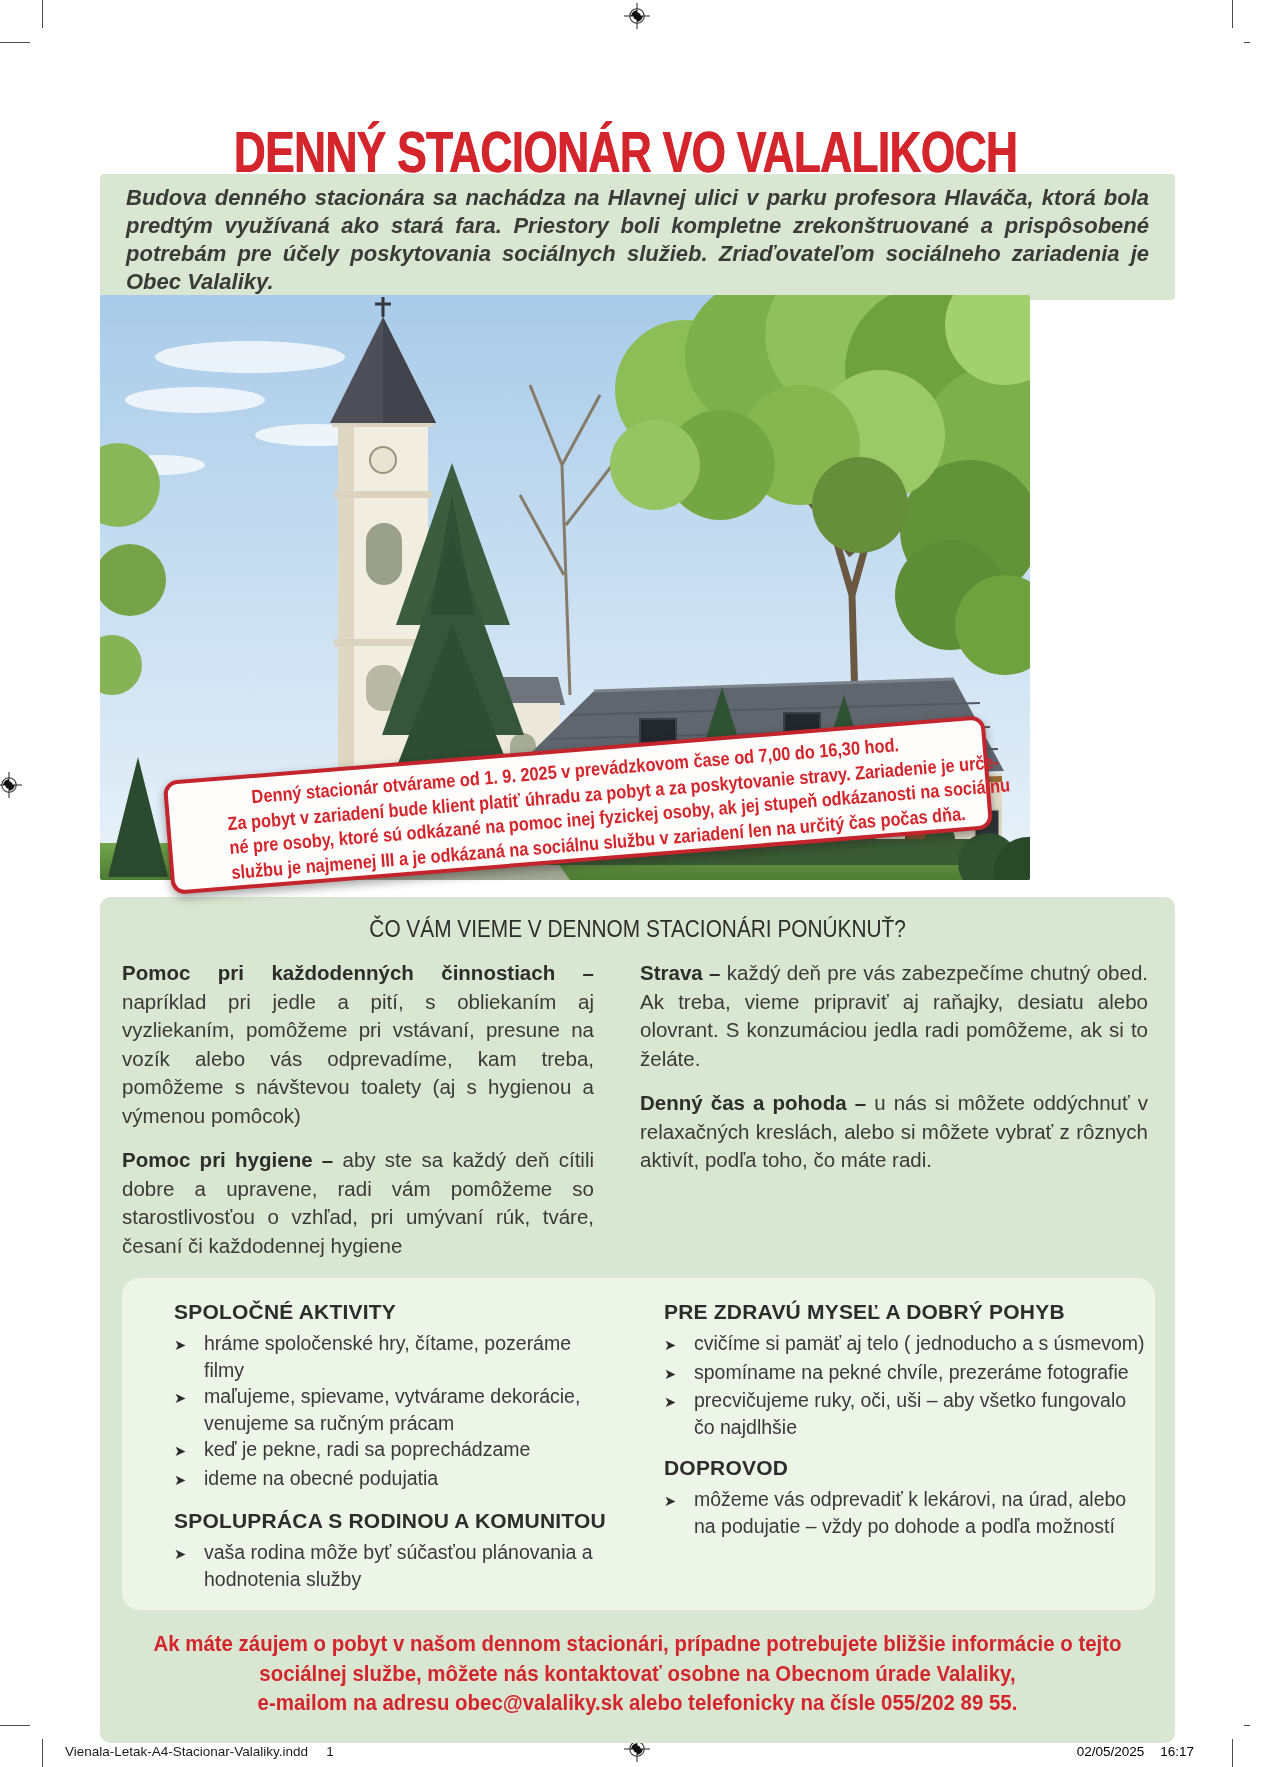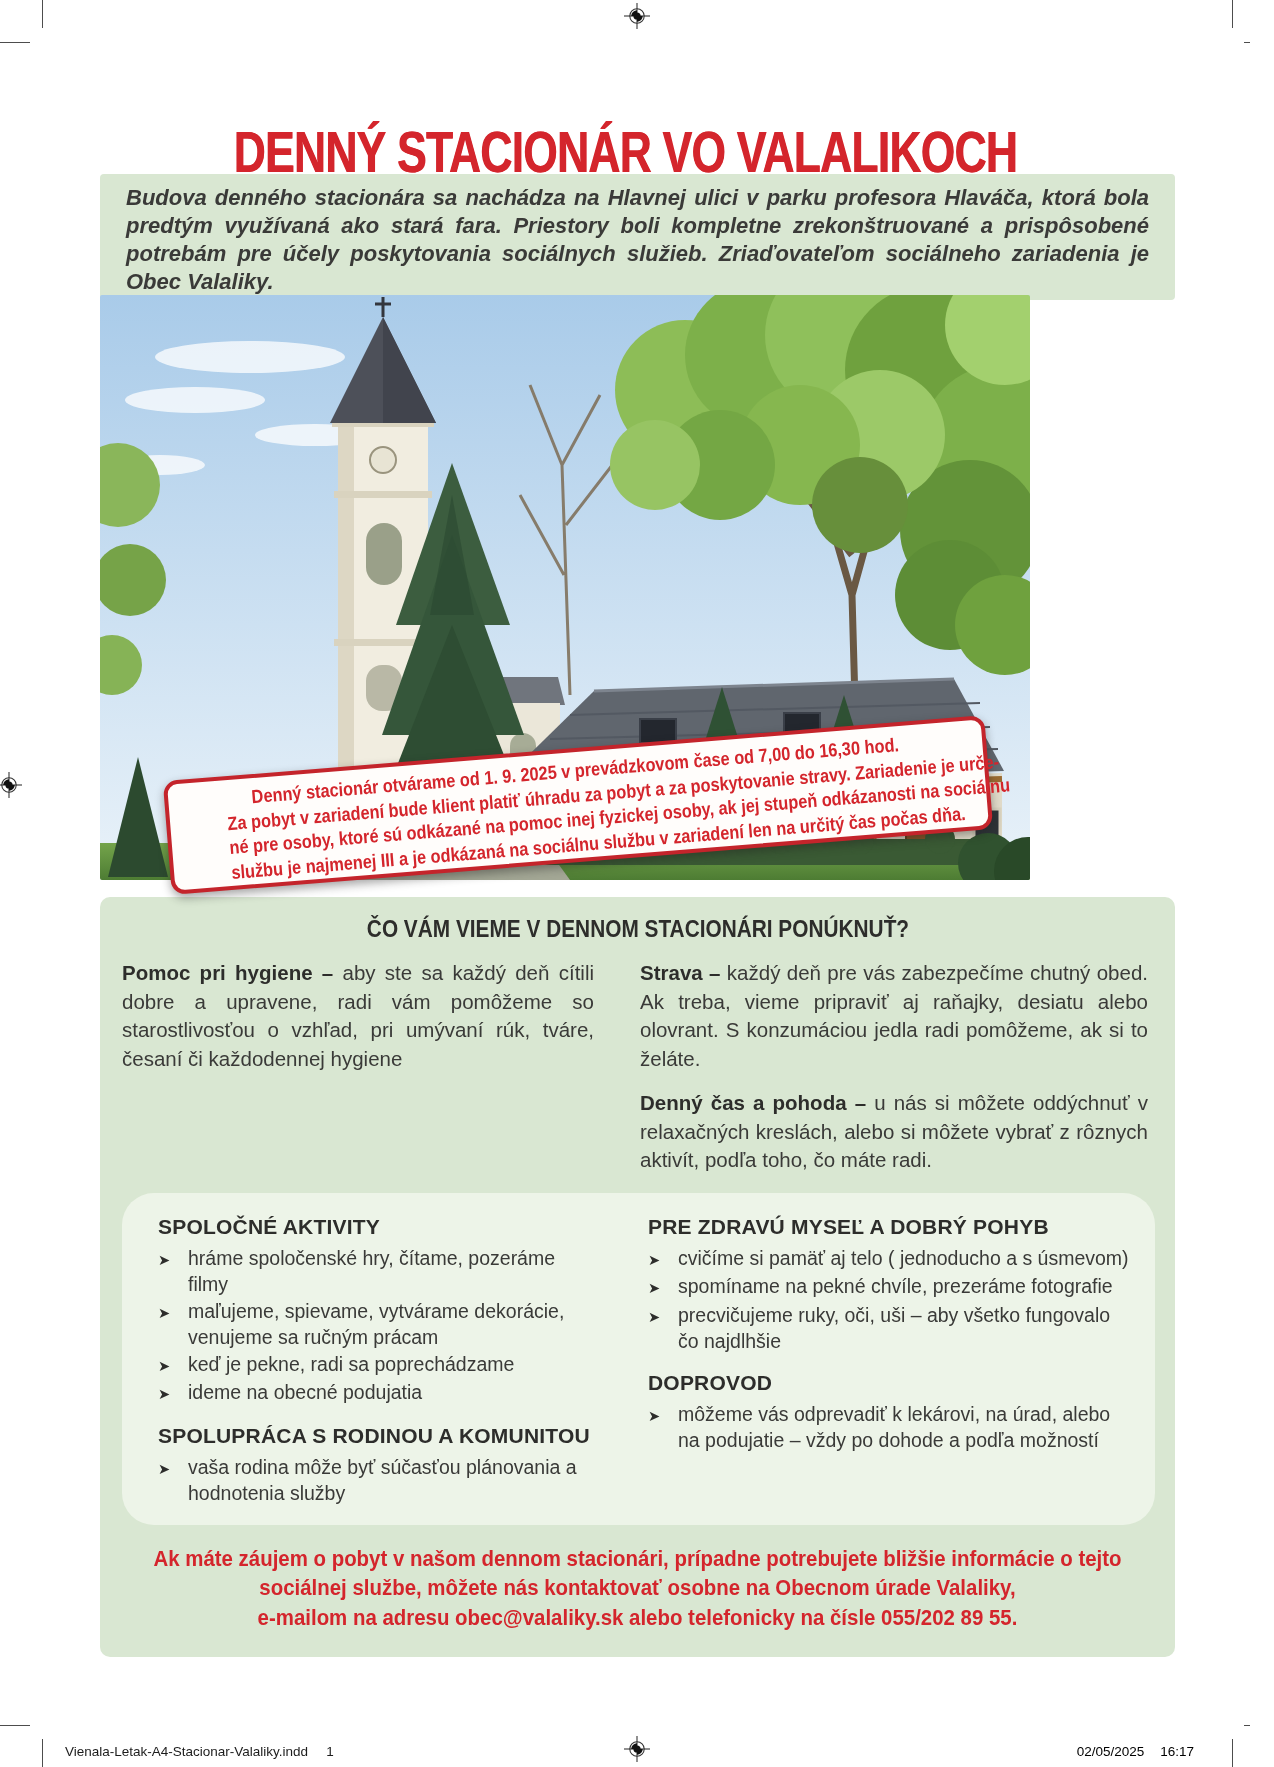--- a/index.html
+++ b/index.html
@@ -37,26 +37,26 @@
   
   .ribbon{position:absolute;left:166px;top:748px;width:824px;height:114px;background:#fffdfb;
           border:4px solid #c4242b;border-radius:14px;transform:rotate(-4.6deg);
           box-shadow:0 4px 10px rgba(30,30,30,.4);padding-top:7px;z-index:5;}
   .rline{text-align:center;color:var(--red);font-weight:bold;font-size:19px;line-height:24.5px;
          white-space:nowrap;transform:scaleX(0.86);transform-origin:50% 50%;}
 
   
   .panel{position:absolute;left:100px;top:897px;width:1075px;background:var(--green);
          border-radius:10px;padding:18px 0 24px;}
-  .panel h2{margin:0;text-align:center;font-size:24.5px;font-weight:bold;color:var(--ink-dark);}
+  .panel h2{margin:0;text-align:center;font-size:24.5px;font-weight:normal;color:var(--ink-dark);}
   .panel h2 .squeeze{display:inline-block;transform:scaleX(0.85);transform-origin:50% 50%;white-space:nowrap;}
   .text-cols{display:grid;grid-template-columns:472px 508px;column-gap:46px;padding:16px 0 0 22px;}
   .offer-par{margin:0 0 16px;font-size:20.5px;line-height:28.5px;color:var(--ink);text-align:justify;}
   .offer-par b{color:var(--ink-dark);}
-  .inner{margin:2px 20px 0 22px;background:var(--inner);border-radius:32px;padding:6px 0 18px;}
+  .inner{margin:2px 20px 0 22px;background:var(--inner);border-radius:18px;padding:6px 16px 18px;}
   .inner-cols{display:grid;grid-template-columns:442px 486px;column-gap:48px;padding-left:36px;}
   .group h3{margin:16px 0 6px;font-size:21px;color:var(--ink-dark);letter-spacing:.2px;}
   .item{display:flex;font-size:19.5px;line-height:26.5px;color:var(--ink);}
   .item .bullet{flex:none;width:30px;font-size:14.5px;padding-top:2px;color:var(--ink-dark);}
   .contact{margin-top:20px;}
   .cline{text-align:center;font-weight:bold;color:var(--red);font-size:21.5px;line-height:29.5px;
          white-space:nowrap;transform:scaleX(0.95);transform-origin:50% 50%;}
 
   
   .footer-left{position:absolute;left:65px;top:1744px;font-size:13.5px;color:#1c1c1c;}
@@ -263,20 +263,21 @@
     <div class="rline">Za pobyt v zariadení bude klient platiť úhradu za pobyt a za poskytovanie stravy. Zariadenie je urče-</div>
     <div class="rline">né pre osoby, ktoré sú odkázané na pomoc inej fyzickej osoby, ak jej stupeň odkázanosti na sociálnu</div>
     <div class="rline">službu je najmenej III a je odkázaná na sociálnu službu v zariadení len na určitý čas počas dňa.</div>
   </div>
 
   <section class="panel">
     <h2><span class="squeeze">ČO VÁM VIEME V DENNOM STACIONÁRI PONÚKNUŤ?</span></h2>
 
     <div class="text-cols">
       <div>
+        <p class="offer-par"><b>Pomoc pri každodenných činnostiach – </b><span>napríklad pri jedle a pití, s obliekaním aj vyzliekaním, pomôžeme pri vstávaní, presune na vozík alebo vás odprevadíme, kam treba, pomôžeme s návštevou toalety (aj s hygienou a výmenou pomôcok)</span></p>
         <p class="offer-par"><b>Pomoc pri hygiene – </b><span>aby ste sa každý deň cítili dobre a upravene, radi vám pomôžeme so starostlivosťou o vzhľad, pri umývaní rúk, tváre, česaní či každodennej hygiene</span></p>
       </div>
       <div>
         <p class="offer-par"><b>Strava – </b><span>každý deň pre vás zabezpečíme chutný obed. Ak treba, vieme pripraviť aj raňajky, desiatu alebo olovrant. S konzumáciou jedla radi pomôžeme, ak si to želáte.</span></p>
         <p class="offer-par"><b>Denný čas a pohoda – </b><span>u nás si môžete oddýchnuť v relaxačných kreslách, alebo si môžete vybrať z rôznych aktivít, podľa toho, čo máte radi.</span></p>
       </div>
     </div>
 
     <div class="inner">
       <div class="inner-cols">

